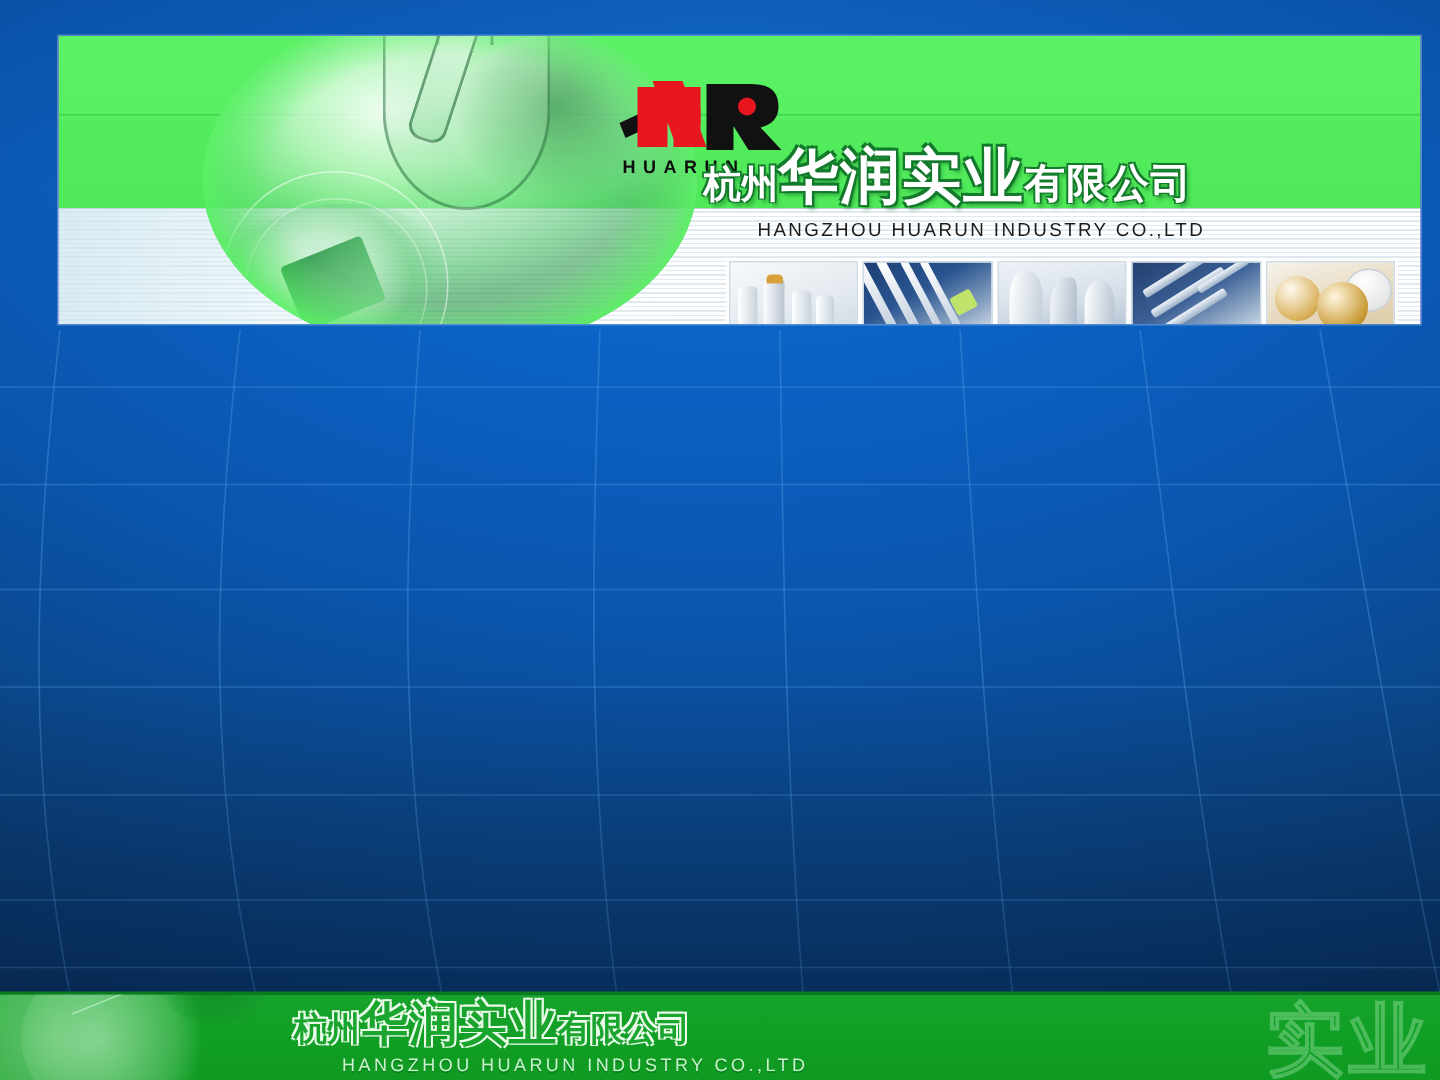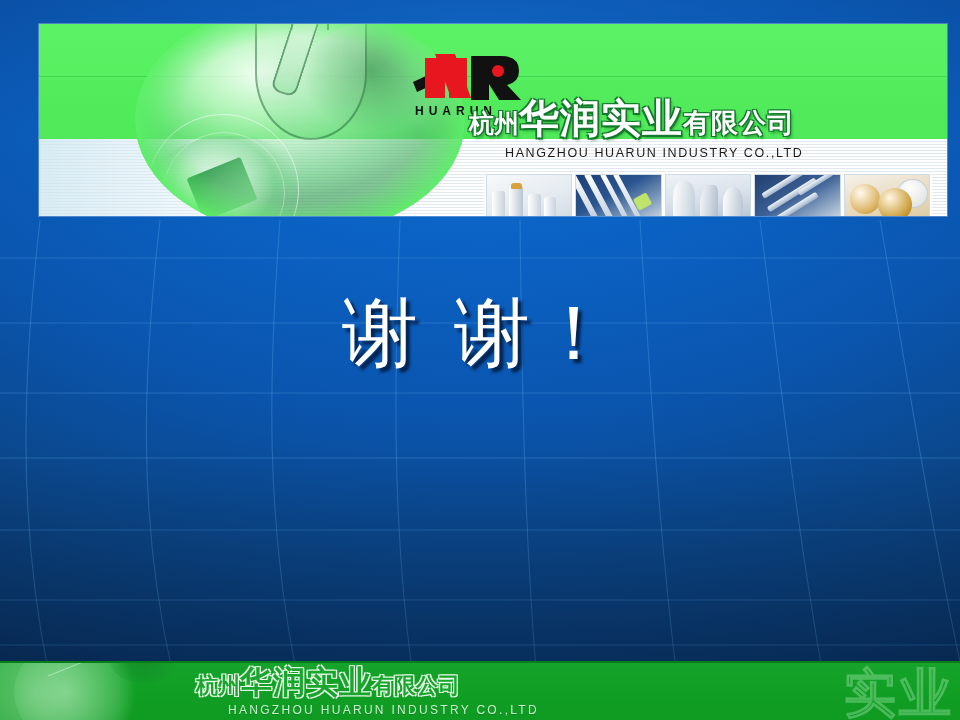--- a/index.html
+++ b/index.html
@@ -473,21 +473,20 @@
           <div class="syr s4"></div>
       </div>
       <div class="product-cell pc5">
         <div class="d3"></div>
           <div class="d2"></div>
           <div class="d1"></div>
       </div>
     </div>
   </div>
 
-  <div id="title-cn">谢 谢！</div>
 
   <div id="footer">
     <div class="footer-orb fo1"></div>
     <div class="footer-orb fo2"></div>
     <div class="footer-orb fo3"></div>
     <div class="fo-stem"></div>
 
     <div class="footer-watermark">实业</div>
 
     <div class="footer-cn">

